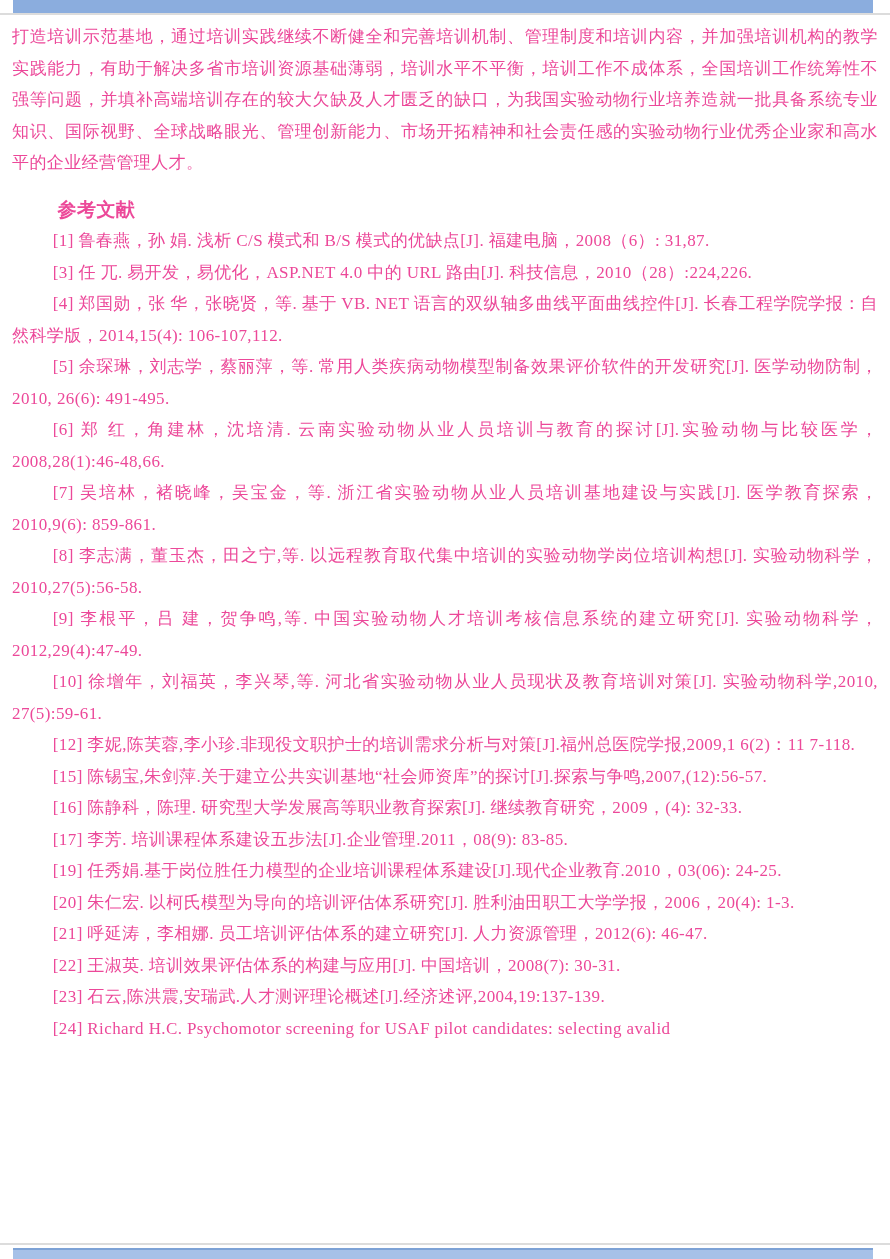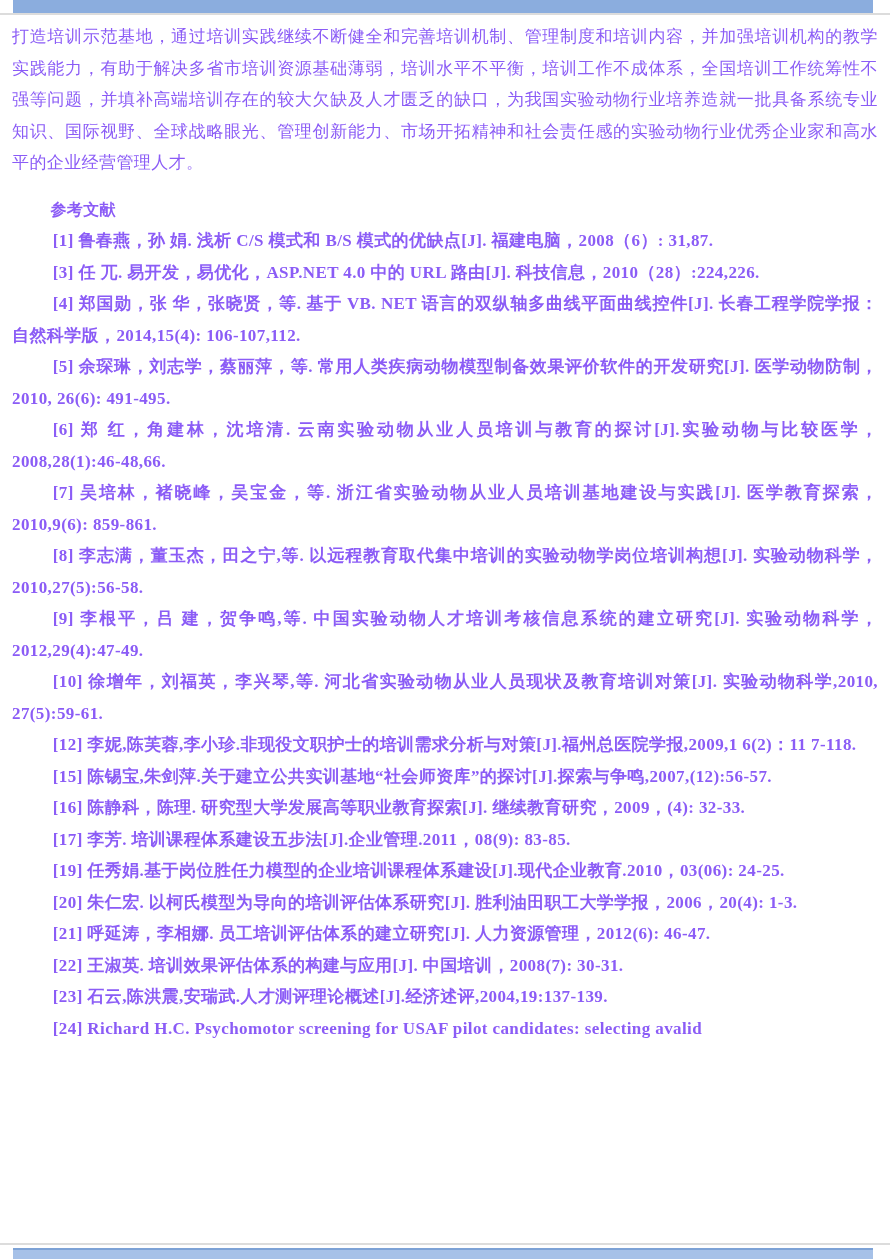--- a/index.html
+++ b/index.html
@@ -3,21 +3,21 @@
 <meta charset="utf-8">
 <style>
   html,body{margin:0;padding:0;background:#ffffff;}
   .page{
     position:relative;
     width:890px;
     height:1259px;
     background:#ffffff;
     overflow:hidden;
     font-family:"Liberation Serif","DejaVu Serif",serif;
-    color:#8b5cf6;
+    color:#ec4899;
   }
   
   .top-bar{
     position:absolute;top:0;left:13px;width:860px;height:13px;
     background:#8badde;
   }
   .top-divider{
     position:absolute;top:13px;left:0;width:890px;height:2px;
     background:#dcdcdc;
   }
@@ -34,26 +34,25 @@
     font-size:17px;
     line-height:31.5px;
     text-align:justify;
     letter-spacing:0.4px;
   }
   .body-paragraph{margin:0;}
   .refs-heading{
     margin:15px 0 0 0;
     font-weight:bold;
     text-indent:2.4em;
-    font-size:16px;
+    font-size:19px;
   }
   .ref{
     margin:0;
     text-indent:2.4em;
-    font-weight:bold;
   }
 </style>
 </head>
 <body>
 
 <div class="page">
 
   <div class="top-bar"></div>
   <div class="top-divider"></div>
 

